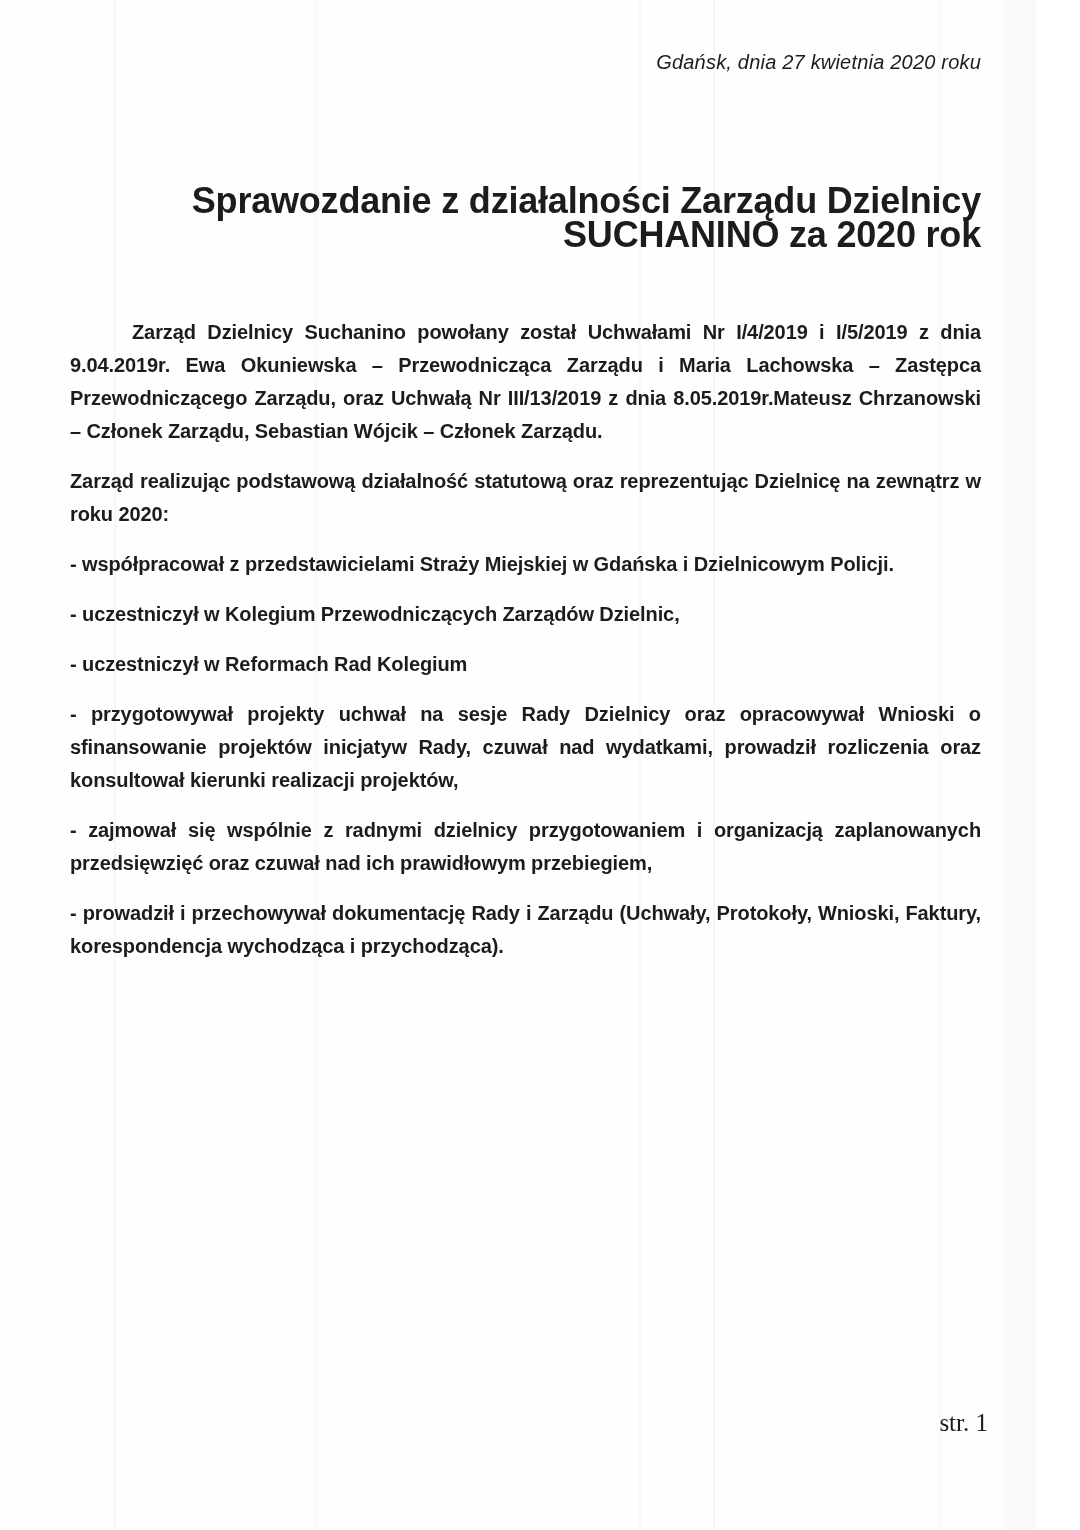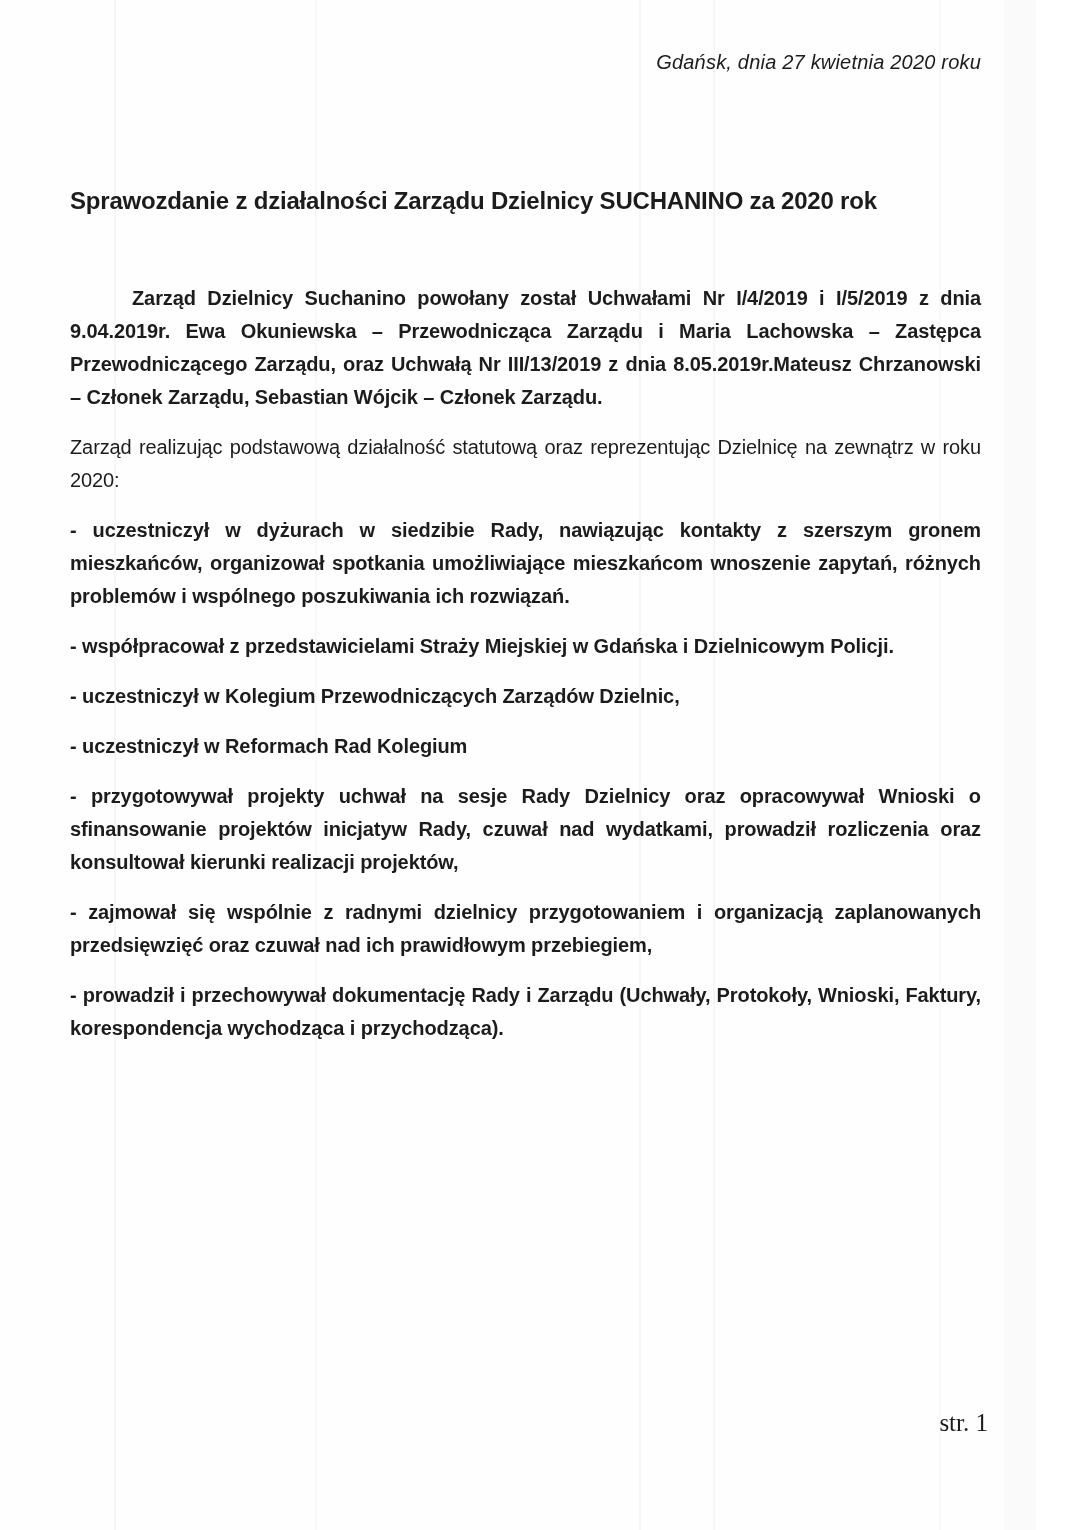--- a/index.html
+++ b/index.html
@@ -46,42 +46,42 @@
   .date-line {
     margin-top: 50px;
     text-align: right;
     font-style: italic;
     font-size: 20px;
     line-height: 24px;
     letter-spacing: 0.2px;
   }
   .doc-title {
     margin-top: 110px;
-    text-align: left;
+    text-align: right;
     font-weight: bold;
-    font-size: 24px;
+    font-size: 36px;
     line-height: 34px;
     letter-spacing: -0.2px;
   }
   .body-text {
     margin-top: 64px;
   }
   .body-text p {
     margin: 0 0 17px 0;
     font-size: 20px;
     line-height: 33px;
     text-align: justify;
     letter-spacing: -0.1px;
     font-weight: bold;
   }
   p.intro {
     text-indent: 62px;
   }
   p.section-heading {
-    font-weight: normal;
+    font-weight: bold;
   }
   .page-number {
     position: absolute;
     top: 1408px;
     right: 48px;
     font-family: "Liberation Serif", serif;
     font-size: 25px;
     line-height: 30px;
   }
 </style>
@@ -103,21 +103,20 @@
     <div class="date-line">Gdańsk, dnia 27 kwietnia 2020 roku</div>
 
     <h1 class="doc-title">Sprawozdanie z działalności Zarządu Dzielnicy SUCHANINO za 2020 rok</h1>
 
     <div class="body-text">
 
       <p class="intro">Zarząd Dzielnicy Suchanino powołany został Uchwałami Nr I/4/2019 i I/5/2019 z dnia 9.04.2019r. Ewa Okuniewska – Przewodnicząca Zarządu i Maria Lachowska – Zastępca Przewodniczącego Zarządu, oraz Uchwałą Nr III/13/2019 z dnia 8.05.2019r.Mateusz Chrzanowski – Członek Zarządu, Sebastian Wójcik – Członek Zarządu.</p>
 
       <p class="section-heading">Zarząd realizując podstawową działalność statutową oraz reprezentując Dzielnicę na zewnątrz w roku 2020:</p>
 
-      <p>- uczestniczył w dyżurach w siedzibie Rady, nawiązując kontakty z szerszym gronem mieszkańców, organizował spotkania umożliwiające mieszkańcom wnoszenie zapytań, różnych problemów i wspólnego poszukiwania ich rozwiązań.</p>
       <p>- współpracował  z przedstawicielami Straży Miejskiej w Gdańska i Dzielnicowym Policji.</p>
       <p>- uczestniczył w Kolegium Przewodniczących Zarządów Dzielnic,</p>
       <p>- uczestniczył w Reformach Rad Kolegium</p>
       <p>- przygotowywał projekty uchwał na sesje Rady Dzielnicy oraz opracowywał Wnioski o sfinansowanie projektów inicjatyw Rady, czuwał nad wydatkami, prowadził rozliczenia oraz konsultował kierunki realizacji projektów,</p>
       <p>- zajmował się wspólnie z radnymi dzielnicy przygotowaniem i organizacją zaplanowanych przedsięwzięć oraz czuwał nad ich prawidłowym przebiegiem,</p>
       <p>- prowadził i przechowywał dokumentację Rady i Zarządu (Uchwały, Protokoły, Wnioski, Faktury, korespondencja wychodząca i przychodząca).</p>
 
     </div>
   </div>
 

